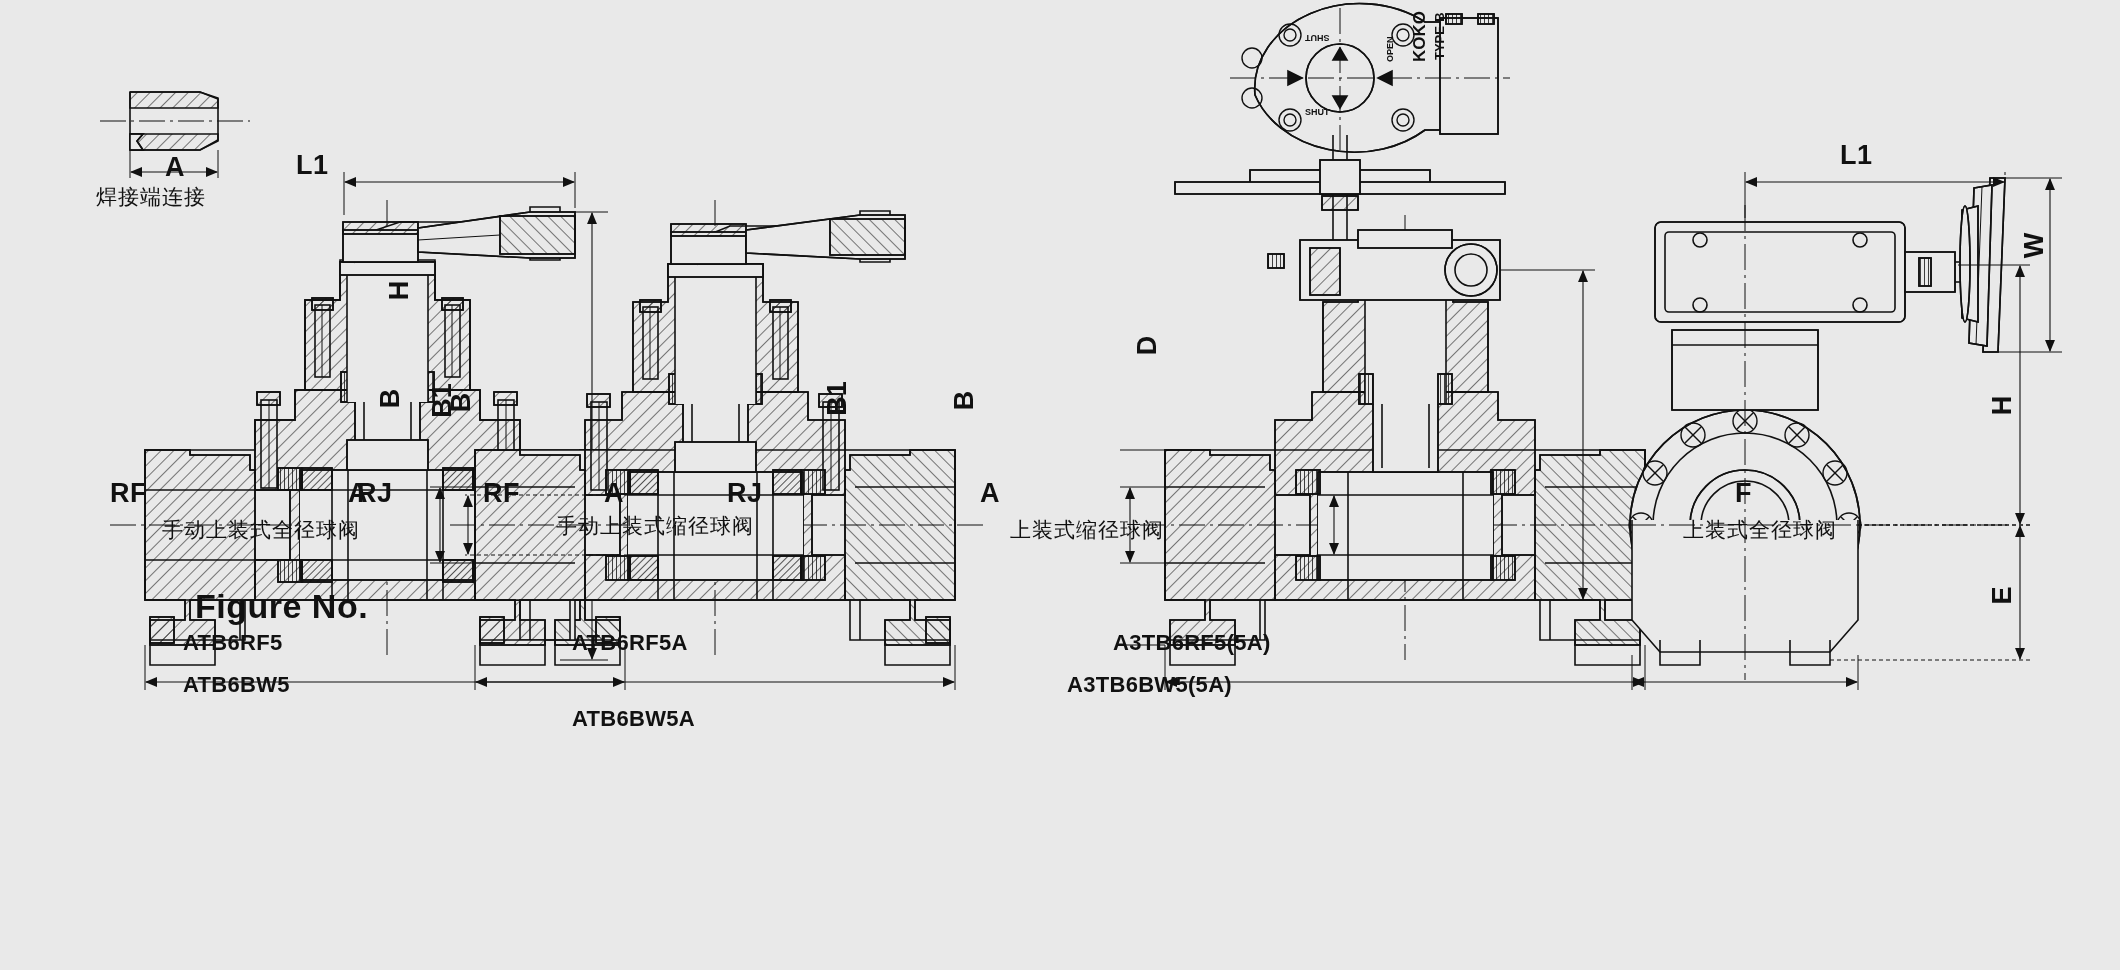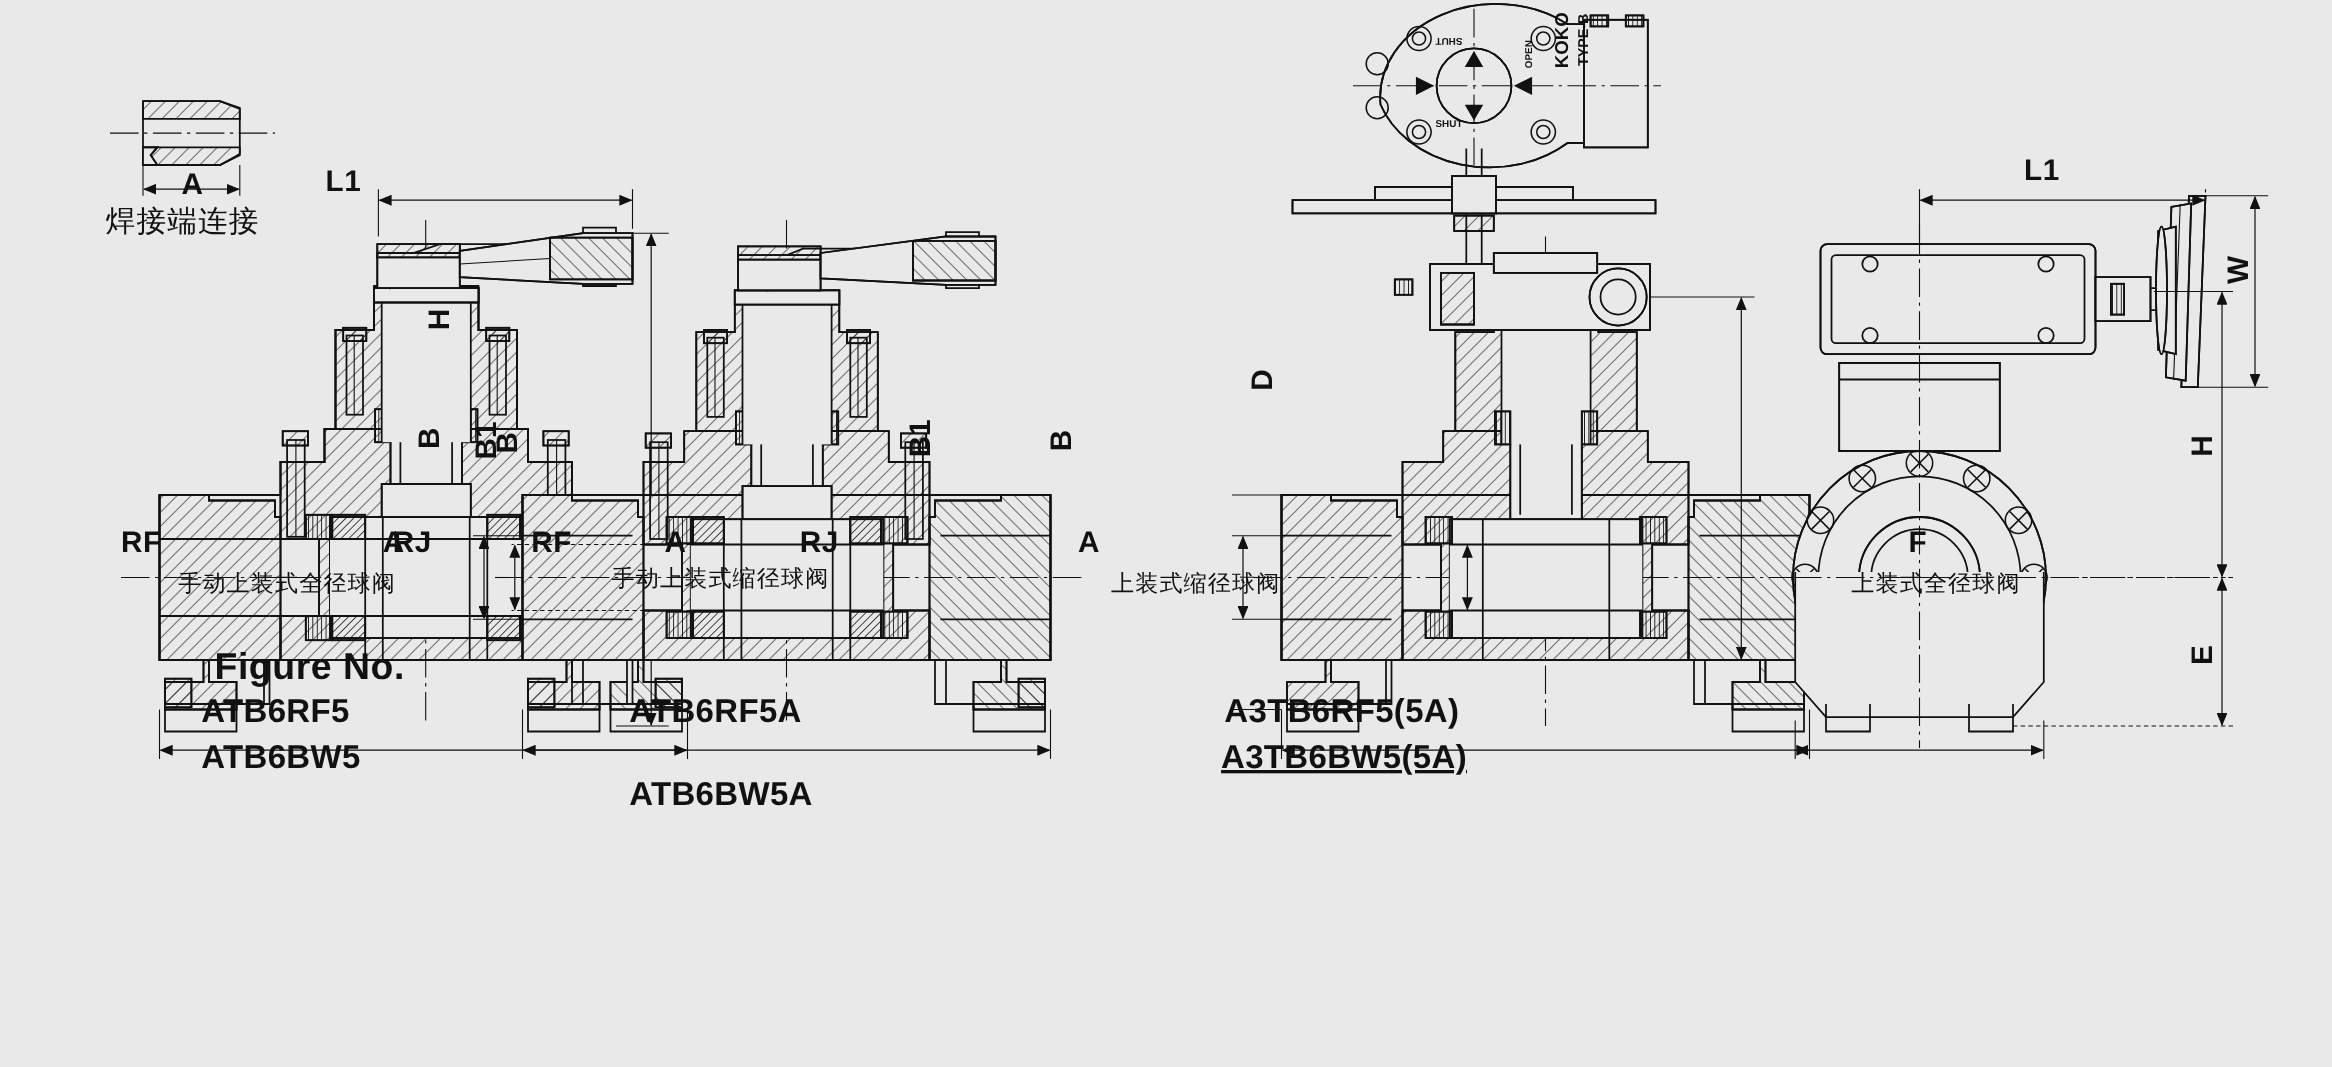--- a/index.html
+++ b/index.html
@@ -11,21 +11,21 @@
     overflow:hidden;
     position:relative;
   }
   #sheet{position:absolute;inset:0;}
   svg.draw{position:absolute;left:0;top:0;width:2120px;height:970px;}
   .lbl{position:absolute;font-family:"Liberation Sans",sans-serif;color:#111;white-space:nowrap;}
   .dim{font-weight:700;font-size:27px;letter-spacing:.5px;}
   .dimv{font-weight:700;font-size:27px;transform-origin:center;}
   .cap{font-family:"DejaVu Sans","Liberation Sans",sans-serif;font-size:21px;font-weight:500;letter-spacing:1px;}
   .fig-title{font-size:34px;font-weight:700;letter-spacing:.5px;margin-left:13px;}
-  .fig-item{font-size:30px;font-weight:700;letter-spacing:.3px;}
+  .fig-item{font-size:22px;font-weight:700;letter-spacing:.3px;}
   .tiny{font-size:9px;font-weight:700;}
 </style>
 </head>
 <body>
 
 <div id="sheet">
 
 <svg class="draw" viewBox="0 0 2120 970">
   <defs>
     <pattern id="hx" width="9" height="9" patternUnits="userSpaceOnUse" patternTransform="rotate(45)">
@@ -606,21 +606,21 @@
 
     <line x1="1632" y1="655" x2="1632" y2="690" stroke-width="1"></line>
     <line x1="1858" y1="655" x2="1858" y2="690" stroke-width="1"></line>
     <line x1="1633" y1="682" x2="1857" y2="682" stroke-width="1.1" marker-start="url(#arS)" marker-end="url(#ar)"></line>
   </g>
 
   </g>
 </svg>
 
 <div class="lbl dim" style="left:165px;top:152px;">A</div>
-<div class="lbl cap" style="left:96px;top:183px;font-size:27px;">焊接端连接</div>
+<div class="lbl cap" style="left:96px;top:183px;font-size:21px;">焊接端连接</div>
 
 <div class="lbl dim" style="left:296px;top:150px;">L1</div>
 <div class="lbl dimv" style="left:390px;top:275px;transform:rotate(-90deg);">H</div>
 <div class="lbl dimv" style="left:381px;top:383px;transform:rotate(-90deg);">B</div>
 <div class="lbl dim" style="left:110px;top:478px;">RF</div>
 <div class="lbl dim" style="left:348px;top:478px;">A</div>
 <div class="lbl dim" style="left:357px;top:478px;">RJ</div>
 <div class="lbl cap" style="left:162px;top:516px;">手动上装式全径球阀</div>
 
 <div class="lbl dimv" style="left:425px;top:385px;transform:rotate(-90deg);">B1</div>
@@ -648,15 +648,15 @@
 <div class="lbl dimv" style="left:1993px;top:580px;transform:rotate(-90deg);">E</div>
 <div class="lbl dim" style="left:1735px;top:478px;">F</div>
 <div class="lbl cap" style="left:1683px;top:516px;text-align:right;">上装式全径球阀</div>
 
 <div class="lbl fig-title" style="left:182px;top:587px;">Figure No.</div>
 <div class="lbl fig-item" style="left:183px;top:630px;">ATB6RF5</div>
 <div class="lbl fig-item" style="left:183px;top:672px;">ATB6BW5</div>
 <div class="lbl fig-item" style="left:572px;top:630px;">ATB6RF5A</div>
 <div class="lbl fig-item" style="left:572px;top:672px;margin-top:34px;">ATB6BW5A</div>
 <div class="lbl fig-item" style="left:1113px;top:630px;">A3TB6RF5(5A)</div>
-<div class="lbl fig-item" style="left:1110px;top:672px;text-decoration:underline;">A3TB6BW5(5A)</div>
+<div class="lbl fig-item" style="left:1067px;top:672px;">A3TB6BW5(5A)</div>
 
 </div>
 
 </body></html>

